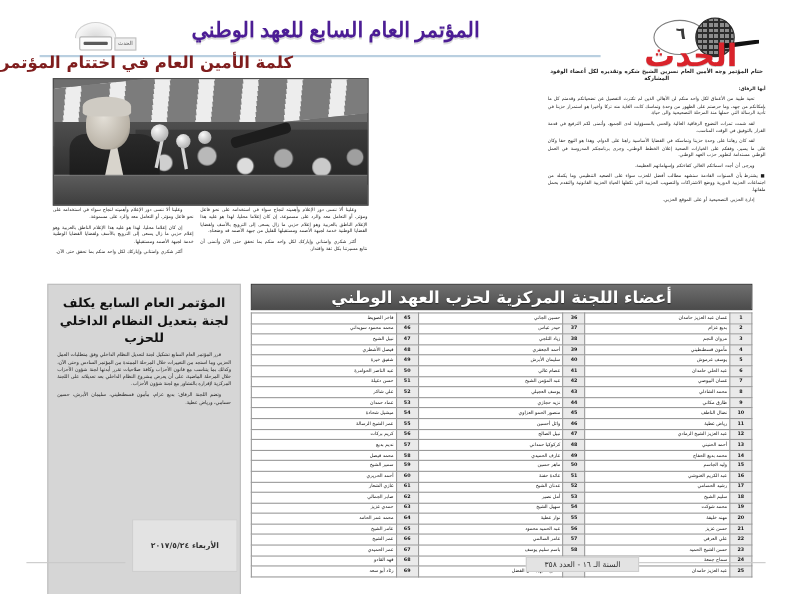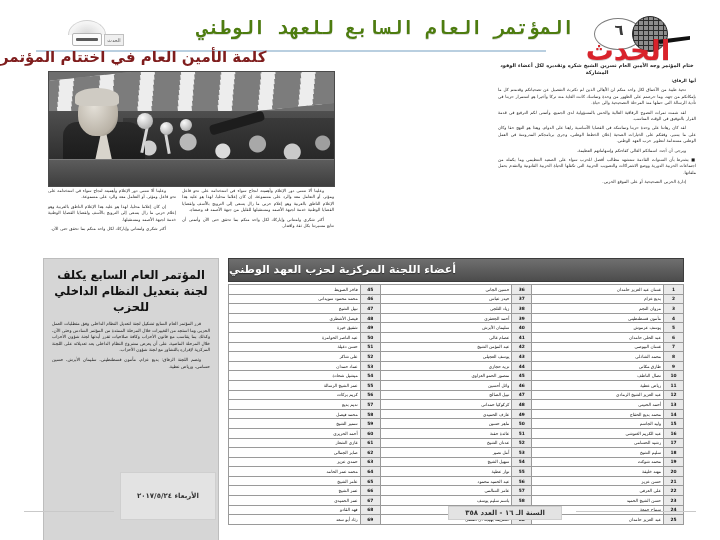--- a/index.html
+++ b/index.html
@@ -37,24 +37,24 @@
     content:"";position:absolute;left:3px;top:4px;width:22px;height:3px;
     background:#5a5a5a;border-radius:1px;
   }
   #emblem .tag{
     position:absolute;left:40px;top:16px;width:18px;height:10px;
     background:#efefef;border:1px solid #c0c0c0;
     font-size:5px;line-height:10px;text-align:center;color:#555;
   }
   #mast-title{
     position:absolute;right:110px;top:0px;width:400px;
-    text-align:right;
-    font-family:Liberation Mono, monospace;
+    text-align:left;
+    font-family:Liberation Serif, serif;
     font-weight:bold;font-size:19px;letter-spacing:1px;
-    color:#4d7c0f;
+    color:#4c1d95;
     text-shadow:0 1px 0 #dcdcdc;
     white-space:nowrap;
   }
   
   #logo{
     position:absolute;right:-6px;top:-4px;width:122px;height:56px;
   }
   #logo .globe{
     position:absolute;right:22px;top:4px;width:34px;height:34px;border-radius:50%;
     background:
@@ -190,22 +190,22 @@
     margin:0 8px;
     font-size:4.4px;line-height:6.6px;text-align:justify;color:#1c1c1c;
   }
   #feature .fbody p{margin:0 0 3px 0;text-indent:9px;}
   
   #table-wrap{
     position:absolute;left:228px;top:258px;width:456px;
   }
   #table-title{
     background:linear-gradient(180deg,#6f6f6f,#4c4c4c);
-    color:#ffffff;text-align:left;font-weight:bold;
-    font-size:11px;line-height:22px;height:22px;
+    color:#ffffff;text-align:center;font-weight:bold;
+    font-size:15px;line-height:22px;height:22px;
     border:1px solid #3c3c3c;
     text-shadow:0 1px 1px rgba(0,0,0,.5);
   }
   table{
     border-collapse:collapse;width:100%;
     table-layout:fixed;
     margin-top:2px;
   }
   table td{
     border:1px solid #9a9a9a;
@@ -222,23 +222,23 @@
   }
   td.nm{text-align:right;}
   
   #footer-rule-r{
     position:absolute;right:24px;bottom:28px;width:120px;height:1px;background:#c9c9c9;
   }
   #footer-rule-l{
     position:absolute;left:24px;bottom:28px;width:90px;height:1px;background:#c9c9c9;
   }
   #issue{
-    position:absolute;right:158px;bottom:20px;
+    position:absolute;right:139px;bottom:20px;
     background:#e3e3e3;border:1px solid #cfcfcf;
-    padding:2px 16px;font-size:7px;font-weight:bold;color:#333;
+    padding:2px 16px;font-size:7px;font-weight:normal;color:#333;
   }
   #date{
     position:absolute;left:120px;bottom:20px;
     background:#e3e3e3;border:1px solid #cfcfcf;
     padding:19px 16px;font-size:7px;font-weight:bold;color:#333;
     direction:ltr;
   }
 </style>
 </head>
 <body>

